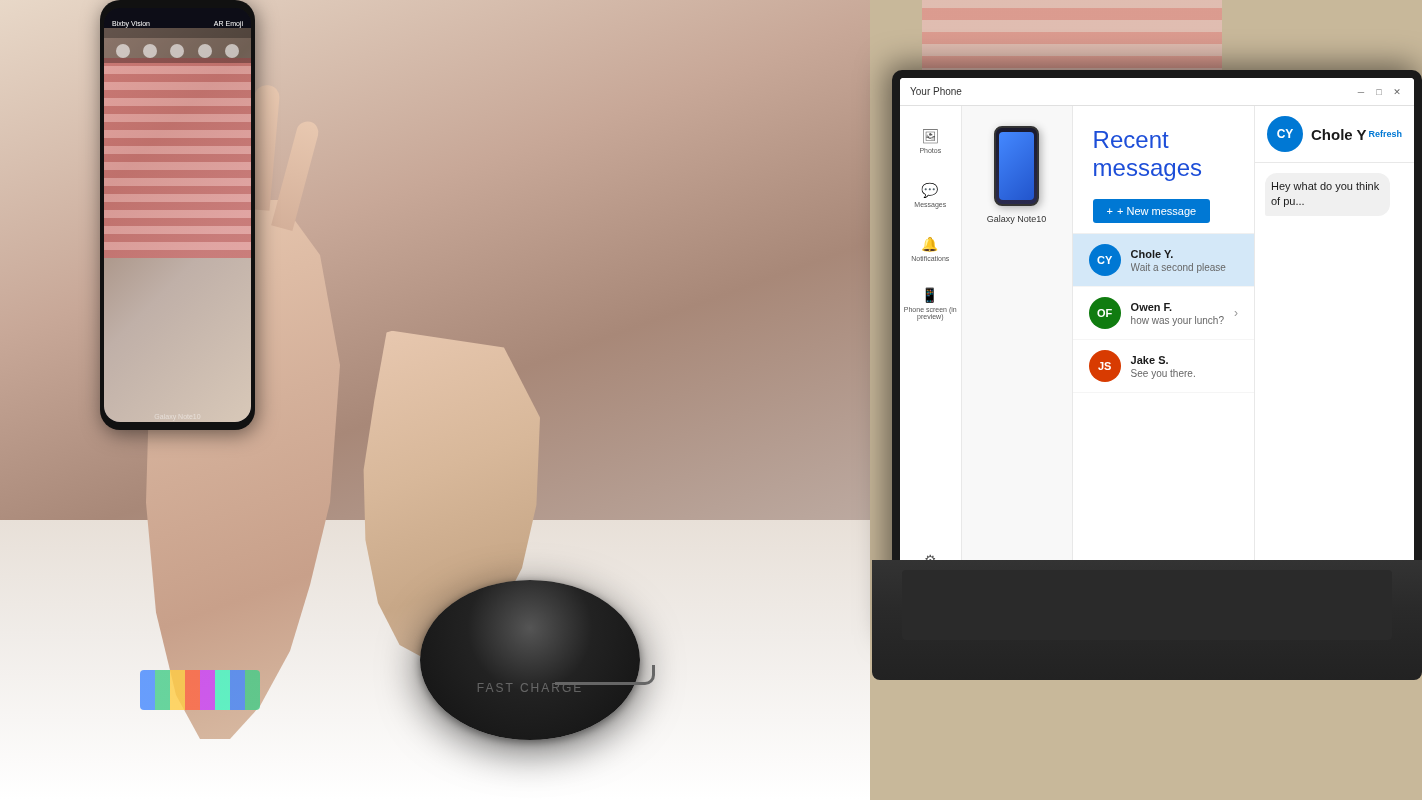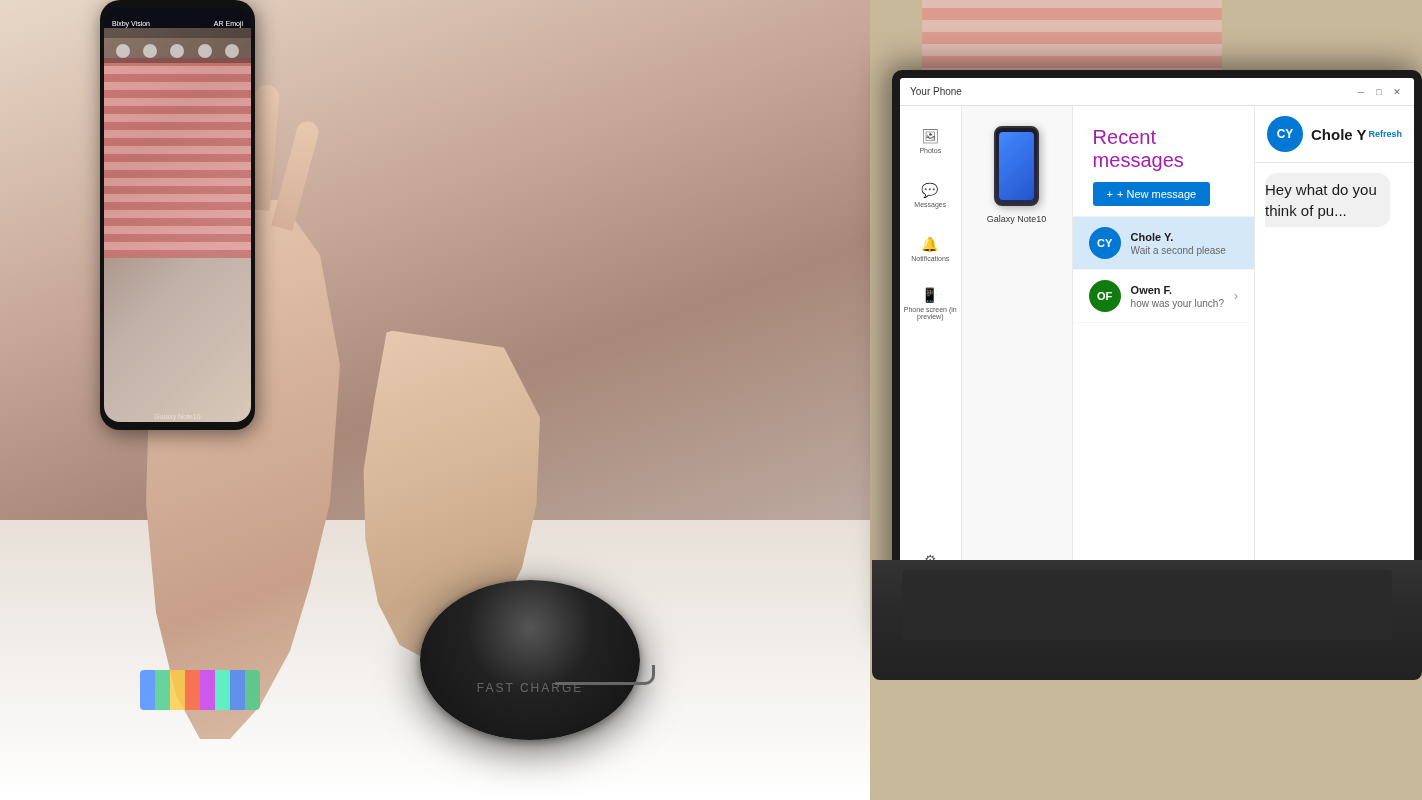--- a/index.html
+++ b/index.html
@@ -428,24 +428,24 @@
       display: flex;
       flex-direction: column;
     }
 
     .messages-header {
       padding: 20px 20px 10px;
       border-bottom: 1px solid #f0f0f0;
     }
 
     .messages-title {
-      font-size: 20px;
-      color: #a21caf;
+      font-size: 24px;
+      color: #1d4ed8;
       font-weight: 300;
-      margin-bottom: 10px;
+      margin-bottom: 17px;
     }
 
     .new-message-btn {
       background: #0078d4;
       color: white;
       border: none;
       border-radius: 3px;
       padding: 6px 14px;
       font-size: 11px;
       cursor: pointer;
@@ -568,22 +568,22 @@
     }
 
     .conv-bubble {
       max-width: 90%;
       align-self: flex-start;
     }
 
     .conv-bubble-text {
       background: #f0f0f0;
       border-radius: 12px 12px 12px 2px;
-      padding: 6px 0;
-      font-size: 15px;
+      padding: 6px 6px;
+      font-size: 11px;
       color: #1a1a1a;
       line-height: 1.4;
     }
 
     .conv-input-area {
       padding: 8px;
       border-top: 1px solid #e8e8e8;
       display: flex;
       align-items: center;
       gap: 4px;
@@ -795,20 +795,29 @@
                 <div class="message-avatar" style="background:#107c10;">
                   <span>OF</span>
                 </div>
                 <div class="message-info">
                   <div class="message-name">Owen F.</div>
                   <div class="message-preview">how was your lunch?</div>
                 </div>
                 <span class="message-arrow">›</span>
               </div>
 
+              <div class="message-item">
+                <div class="message-avatar" style="background:#d83b01;">
+                  <span>JS</span>
+                </div>
+                <div class="message-info">
+                  <div class="message-name">Jake S.</div>
+                  <div class="message-preview">See you there.</div>
+                </div>
+              </div>
 
             </div>
 
             <div class="troubleshoot-link">Troubleshoot issues with messages</div>
           </div>
 
           <div class="conversation-panel">
             <div class="conv-header">
               <div class="conv-contact-info">
                 <div class="conv-avatar" style="background:#0078d4;">

